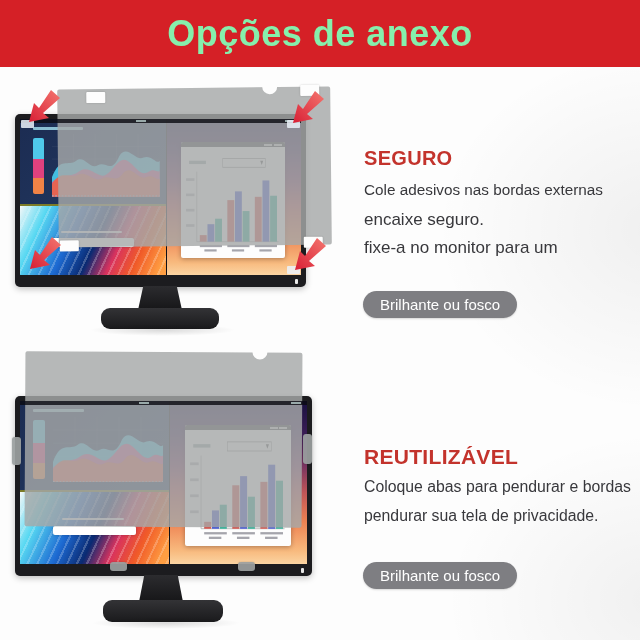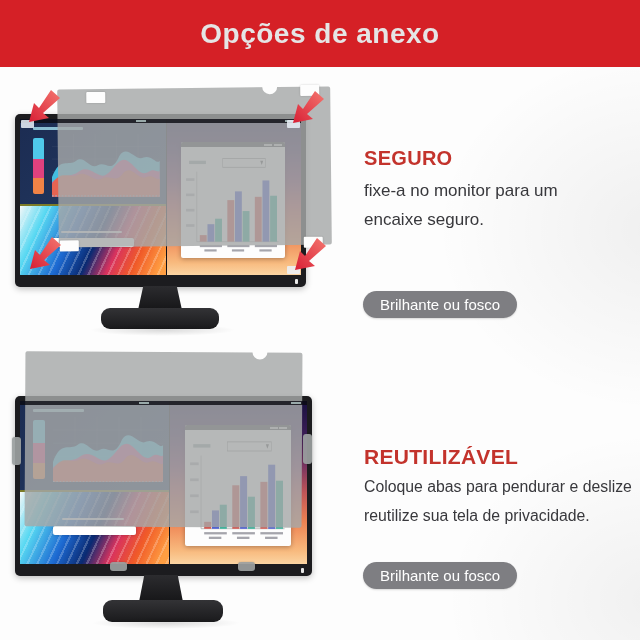--- a/index.html
+++ b/index.html
@@ -6,21 +6,21 @@
   #page{position:relative;width:640px;height:640px;overflow:hidden;
         font-family:"Liberation Sans",sans-serif;
         background:
           radial-gradient(320px 260px at 660px 230px, rgba(0,0,0,0.055), rgba(0,0,0,0) 70%),
           radial-gradient(300px 240px at 655px 600px, rgba(0,0,0,0.05), rgba(0,0,0,0) 70%),
           #fdfdfd;}
 
   
   .banner{position:absolute;left:0;top:0;width:640px;height:67px;background:#d52026;
           display:flex;align-items:center;justify-content:center;}
-  .banner h1{margin:16px;color:#e5e5e5;font-size:28px;font-weight:bold;letter-spacing:.5px;}
+  .banner h1{margin:16px;color:#86efac;font-size:36px;font-weight:bold;letter-spacing:.5px;}
 
   
   .section{position:absolute;left:364px;width:272px;}
   .sec-heading{font-size:20px;font-weight:bold;color:#c3332c;letter-spacing:.3px;margin-top:41px;}
   .sec-line{height:28.5px;color:#38383c;font-size:15.3px;white-space:nowrap;}
   .sec-line.big{font-size:17px;}
   .pill{position:absolute;left:363px;display:inline-block;background:#7e7e82;color:#fff;
         font-size:15px;padding:5px 17px;border-radius:15px;white-space:nowrap;
         box-shadow:0 1px 2px rgba(0,0,0,0.15);}
 
@@ -189,22 +189,23 @@
   <svg class="arrow" style="left:27px;top:234px;" viewBox="0 0 38 38">
     <path d="M25 3 L34 11 L17 26 L23 31 L3 35 L8 16 L13 21 Z" fill="url(#agrad)"></path>
   </svg>
   <svg class="arrow" style="left:292px;top:235px;" viewBox="0 0 38 38">
     <path d="M25 3 L34 11 L17 26 L23 31 L3 35 L8 16 L13 21 Z" fill="url(#agrad)"></path>
   </svg>
 
   <div class="section" style="top:106px;">
     <div class="sec-heading">SEGURO</div>
     <div style="height:11px;"></div>
+    <div class="sec-line">Cole adesivos nas bordas externas</div>
+    <div class="sec-line big">encaixe seguro.</div>
     <div class="sec-line big">fixe-a no monitor para um</div>
-    <div class="sec-line big">encaixe seguro.</div>
   </div>
   <div class="pill" style="top:291px;">Brilhante ou fosco</div>
 
   <div class="bezel" style="left:15px;top:396px;width:297px;height:180px;">
     <div class="screen screen-content-slot">
   <div class="scr">
     <div class="scr-topbar">
             <i style="right:55%"></i>
             <i style="right:2%"></i>
           </div>
@@ -291,18 +292,18 @@
   </div>
 
   <div class="hang-tab" style="left:12px;top:437px;width:9px;height:28px;"></div>
   <div class="hang-tab" style="left:303px;top:434px;width:9px;height:30px;"></div>
   <div class="hang-tab" style="left:110px;top:562px;width:17px;height:9px;"></div>
   <div class="hang-tab" style="left:238px;top:562px;width:17px;height:9px;"></div>
 
   <div class="section" style="top:404px;">
     <div class="sec-heading" style="font-size:21px;">REUTILIZÁVEL</div>
     <div style="height:9px;"></div>
-    <div class="sec-line big" style="font-size:15.8px;">Coloque abas para pendurar e deslize</div>
-    <div class="sec-line big" style="font-size:15.8px;">reutilize sua tela de privacidade.</div>
+    <div class="sec-line big" style="font-size:15.8px;">Coloque abas para pendurar e bordas</div>
+    <div class="sec-line big" style="font-size:15.8px;">pendurar sua tela de privacidade.</div>
   </div>
   <div class="pill" style="top:562px;">Brilhante ou fosco</div>
 
 </div>
 
 </body></html>

